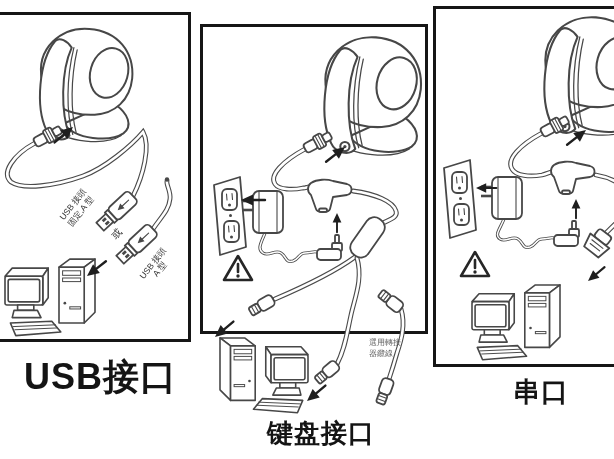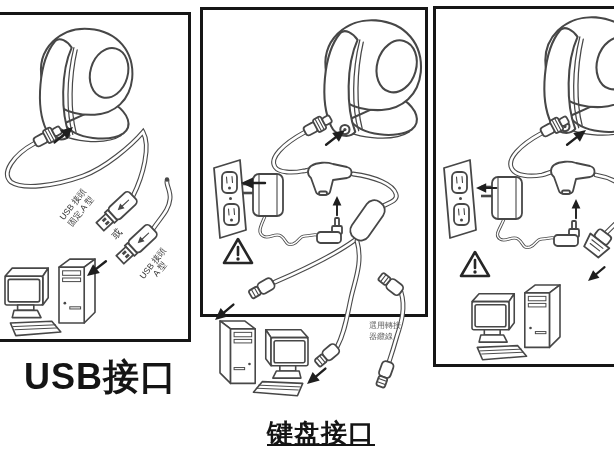--- a/index.html
+++ b/index.html
@@ -142,21 +142,21 @@
       <use href="#g-arrow" transform="translate(94,261) rotate(142)"></use>
       <text class="svgtext" font-size="8.5" text-anchor="middle" transform="translate(82,191) rotate(-52)">USB 接頭</text>
       <text class="svgtext" font-size="8.5" text-anchor="middle" transform="translate(90,198) rotate(-52)">固定,A 型</text>
       <text class="svgtext" font-size="10" text-anchor="middle" transform="translate(126,221) rotate(-45)">或</text>
       <text class="svgtext" font-size="8.5" text-anchor="middle" transform="translate(162,250) rotate(-52)">USB 接頭</text>
       <text class="svgtext" font-size="8.5" text-anchor="middle" transform="translate(169,256) rotate(-52)">A 型</text>
     </svg>
   </div>
   <div class="caption" style="left:24px;top:353px;font-size:36px;">USB接口</div>
 
-  <div class="panel" style="left:200px;top:7px;width:228px;height:310px;text-align:center;">
+  <div class="panel" style="left:200px;top:24px;width:228px;height:310px;text-align:center;">
     <svg width="222" height="394" viewBox="0 0 222 394">
       <use href="#g-scanner" transform="translate(89,0) scale(1.15)"></use>
 
       <path class="cable-o" d="M 102,122 C 80,134 66,148 72,157 C 76,163 90,163 100,161 C 102,161 103,160.5 105,160"></path>
       <path class="cable-i" d="M 102,122 C 80,134 66,148 72,157 C 76,163 90,163 100,161 C 102,161 103,160.5 105,160"></path>
 
       <path class="cable-o" d="M 150,164 C 172,167 190,174 193,184 C 195,190 188,192 180,196"></path>
       <path class="cable-i" d="M 150,164 C 172,167 190,174 193,184 C 195,190 188,192 180,196"></path>
 
       <path class="cable-o" d="M 152,230 C 130,246 100,260 72,272"></path>
@@ -186,21 +186,21 @@
       <use href="#g-computer" transform="translate(105,303) scale(-0.88,0.88)"></use>
       <use href="#g-arrow" transform="translate(142,120) rotate(-38)"></use>
       <use href="#g-arrow" transform="translate(38,173) rotate(180)"></use>
       <use href="#g-arrow" transform="translate(134,186) rotate(-90) scale(0.8)"></use>
       <use href="#g-arrow" transform="translate(12,310) rotate(140)"></use>
       <use href="#g-arrow" transform="translate(104,374) rotate(140)"></use>
       <text class="svgtext gray" font-size="8" x="166" y="318">選用轉接</text>
       <text class="svgtext gray" font-size="8" x="166" y="329">器纜線</text>
     </svg>
   </div>
-  <div class="caption" style="left:267px;top:416px;font-size:26px;text-decoration:underline;">键盘接口</div>
+  <div class="caption" style="left:267px;top:416px;font-size:26px;">键盘接口</div>
 
   <div class="panel" style="left:433px;top:6px;width:195px;height:361px;">
     <svg width="189" height="355" viewBox="0 0 189 355">
       <use href="#g-scanner" transform="translate(76,-2) scale(1.15)"></use>
 
       <path class="cable-o" d="M 106,124 C 84,136 70,150 76,160 C 80,167 94,168 106,166 C 110,165 112,164 115,163"></path>
       <path class="cable-i" d="M 106,124 C 84,136 70,150 76,160 C 80,167 94,168 106,166 C 110,165 112,164 115,163"></path>
 
       <path class="cable-o" d="M 160,166 C 172,168 182,173 189,179"></path>
       <path class="cable-i" d="M 160,166 C 172,168 182,173 189,179"></path>
@@ -219,14 +219,15 @@
         <use href="#g-db9"></use>
       </g>
       <use href="#g-warning" transform="translate(24,242)"></use>
       <use href="#g-computer" transform="translate(36,268) scale(0.88)"></use>
       <use href="#g-arrow" transform="translate(150,121) rotate(-38)"></use>
       <use href="#g-arrow" transform="translate(40,179) rotate(180) scale(0.85)"></use>
       <use href="#g-arrow" transform="translate(140,190) rotate(-90) scale(0.8)"></use>
       <use href="#g-arrow" transform="translate(152,272) rotate(140) scale(0.9)"></use>
     </svg>
   </div>
+  <div class="caption" style="left:513px;top:374px;font-size:27px;">串口</div>
 
 </div>
 
 </body></html>

